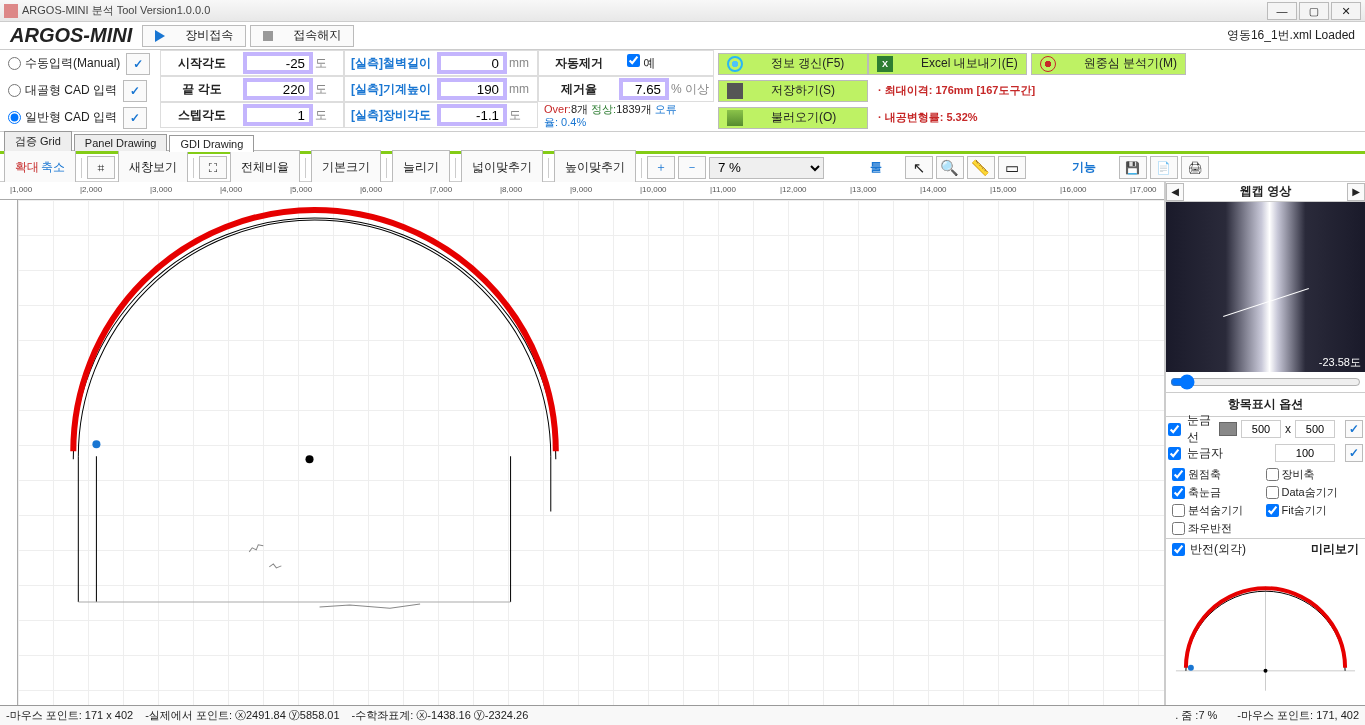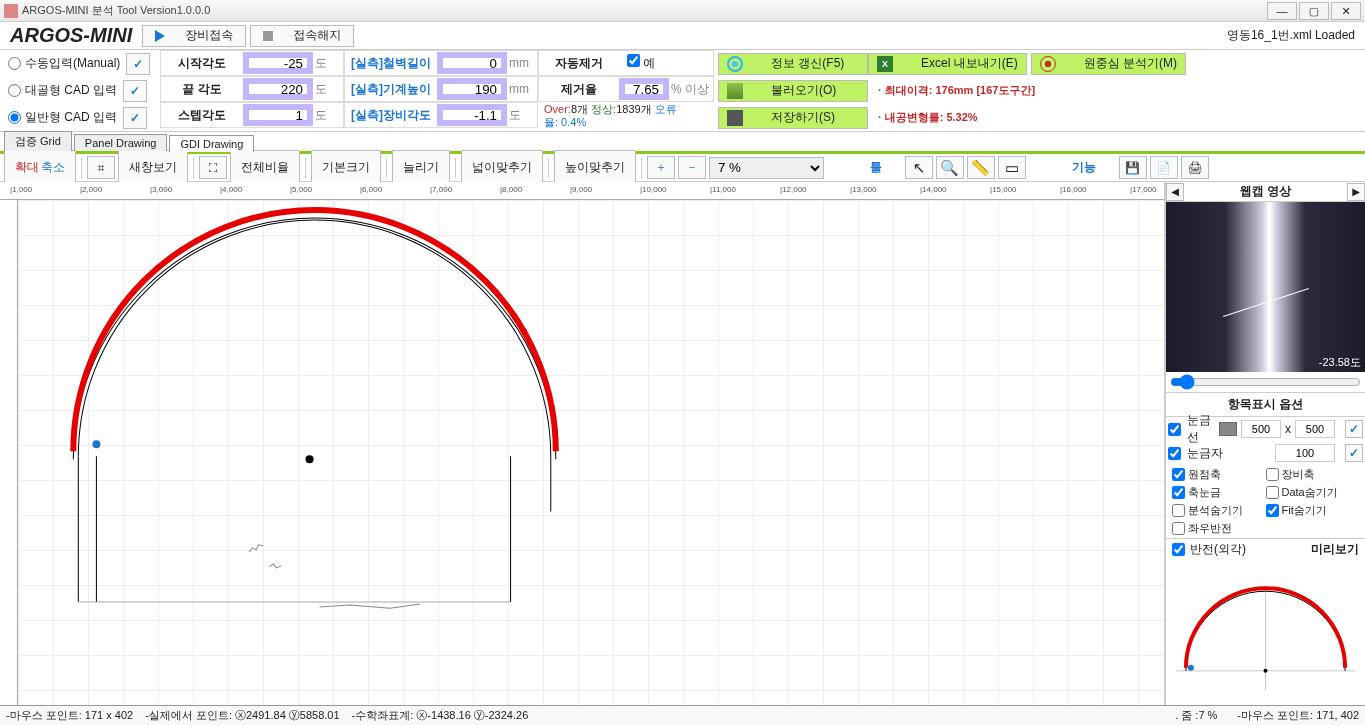--- a/index.html
+++ b/index.html
@@ -20,21 +20,21 @@
 .loaded { margin-left: auto; padding-right: 10px; font-size: 12px; }
 
 
 .params { display: flex; border-bottom: 1px solid #ccc; }
 .pcol { display: flex; flex-direction: column; }
 .prow { display: flex; align-items: center; height: 27px; }
 .radio-row { padding-left: 8px; }
 .radio-row input { margin-right: 4px; }
 .chkbtn { width: 24px; height: 22px; border: 1px solid #bbb; background: #fafafa; color: #1976d2; text-align: center; line-height: 20px; margin-left: 6px; cursor: pointer; font-weight: bold; }
 .plabel { width: 82px; text-align: center; font-weight: bold; }
-.pinput { width: 70px; height: 22px; border: 6px solid #c4b5fd; text-align: right; padding-right: 4px; }
+.pinput { width: 70px; height: 22px; border: 4px solid #c4b5fd; text-align: right; padding-right: 4px; }
 .punit { width: 30px; color: #888; padding-left: 2px; }
 .bluelabel { color: #1976d2; width: 92px; text-align: center; font-weight: bold; cursor: pointer; }
 .pcell { display: flex; align-items: center; border: 1px solid #ddd; height: 26px; margin: 0; }
 .auto-lbl { width: 80px; text-align: center; font-weight: bold; }
 .auto-val { padding: 0 8px; }
 .overinfo { font-size: 11px; padding: 2px 6px; line-height: 13px; }
 .overinfo .o1 { color: #c62828; }
 .overinfo .o2 { color: #2e7d32; }
 .overinfo .o3 { color: #1976d2; }
 .actionbtn { height: 22px; border: 1px solid #bbb; background: #bef264; display: flex; align-items: center; padding: 0 8px; cursor: pointer; min-width: 150px; }
@@ -197,28 +197,28 @@
 
   <div class="pcol" style="padding-left:4px">
     <div class="prow">
         <div class="actionbtn">
           <span class="ic ic-refresh"></span>
           <span>정보 갱신(F5)</span>
         </div>
       </div>
     <div class="prow">
         <div class="actionbtn">
+          <span class="ic ic-save"></span>
+          <span>저장하기(S)</span>
+        </div>
+      </div>
+    <div class="prow">
+        <div class="actionbtn">
           <span class="ic ic-open"></span>
           <span>불러오기(O)</span>
-        </div>
-      </div>
-    <div class="prow">
-        <div class="actionbtn">
-          <span class="ic ic-save"></span>
-          <span>저장하기(S)</span>
         </div>
       </div>
   </div>
 
   <div class="pcol">
     <div class="prow">
       <div class="actionbtn" style="min-width:130px">
           <span class="ic ic-excel">X</span>
           <span>Excel 내보내기(E)</span>
         </div>

